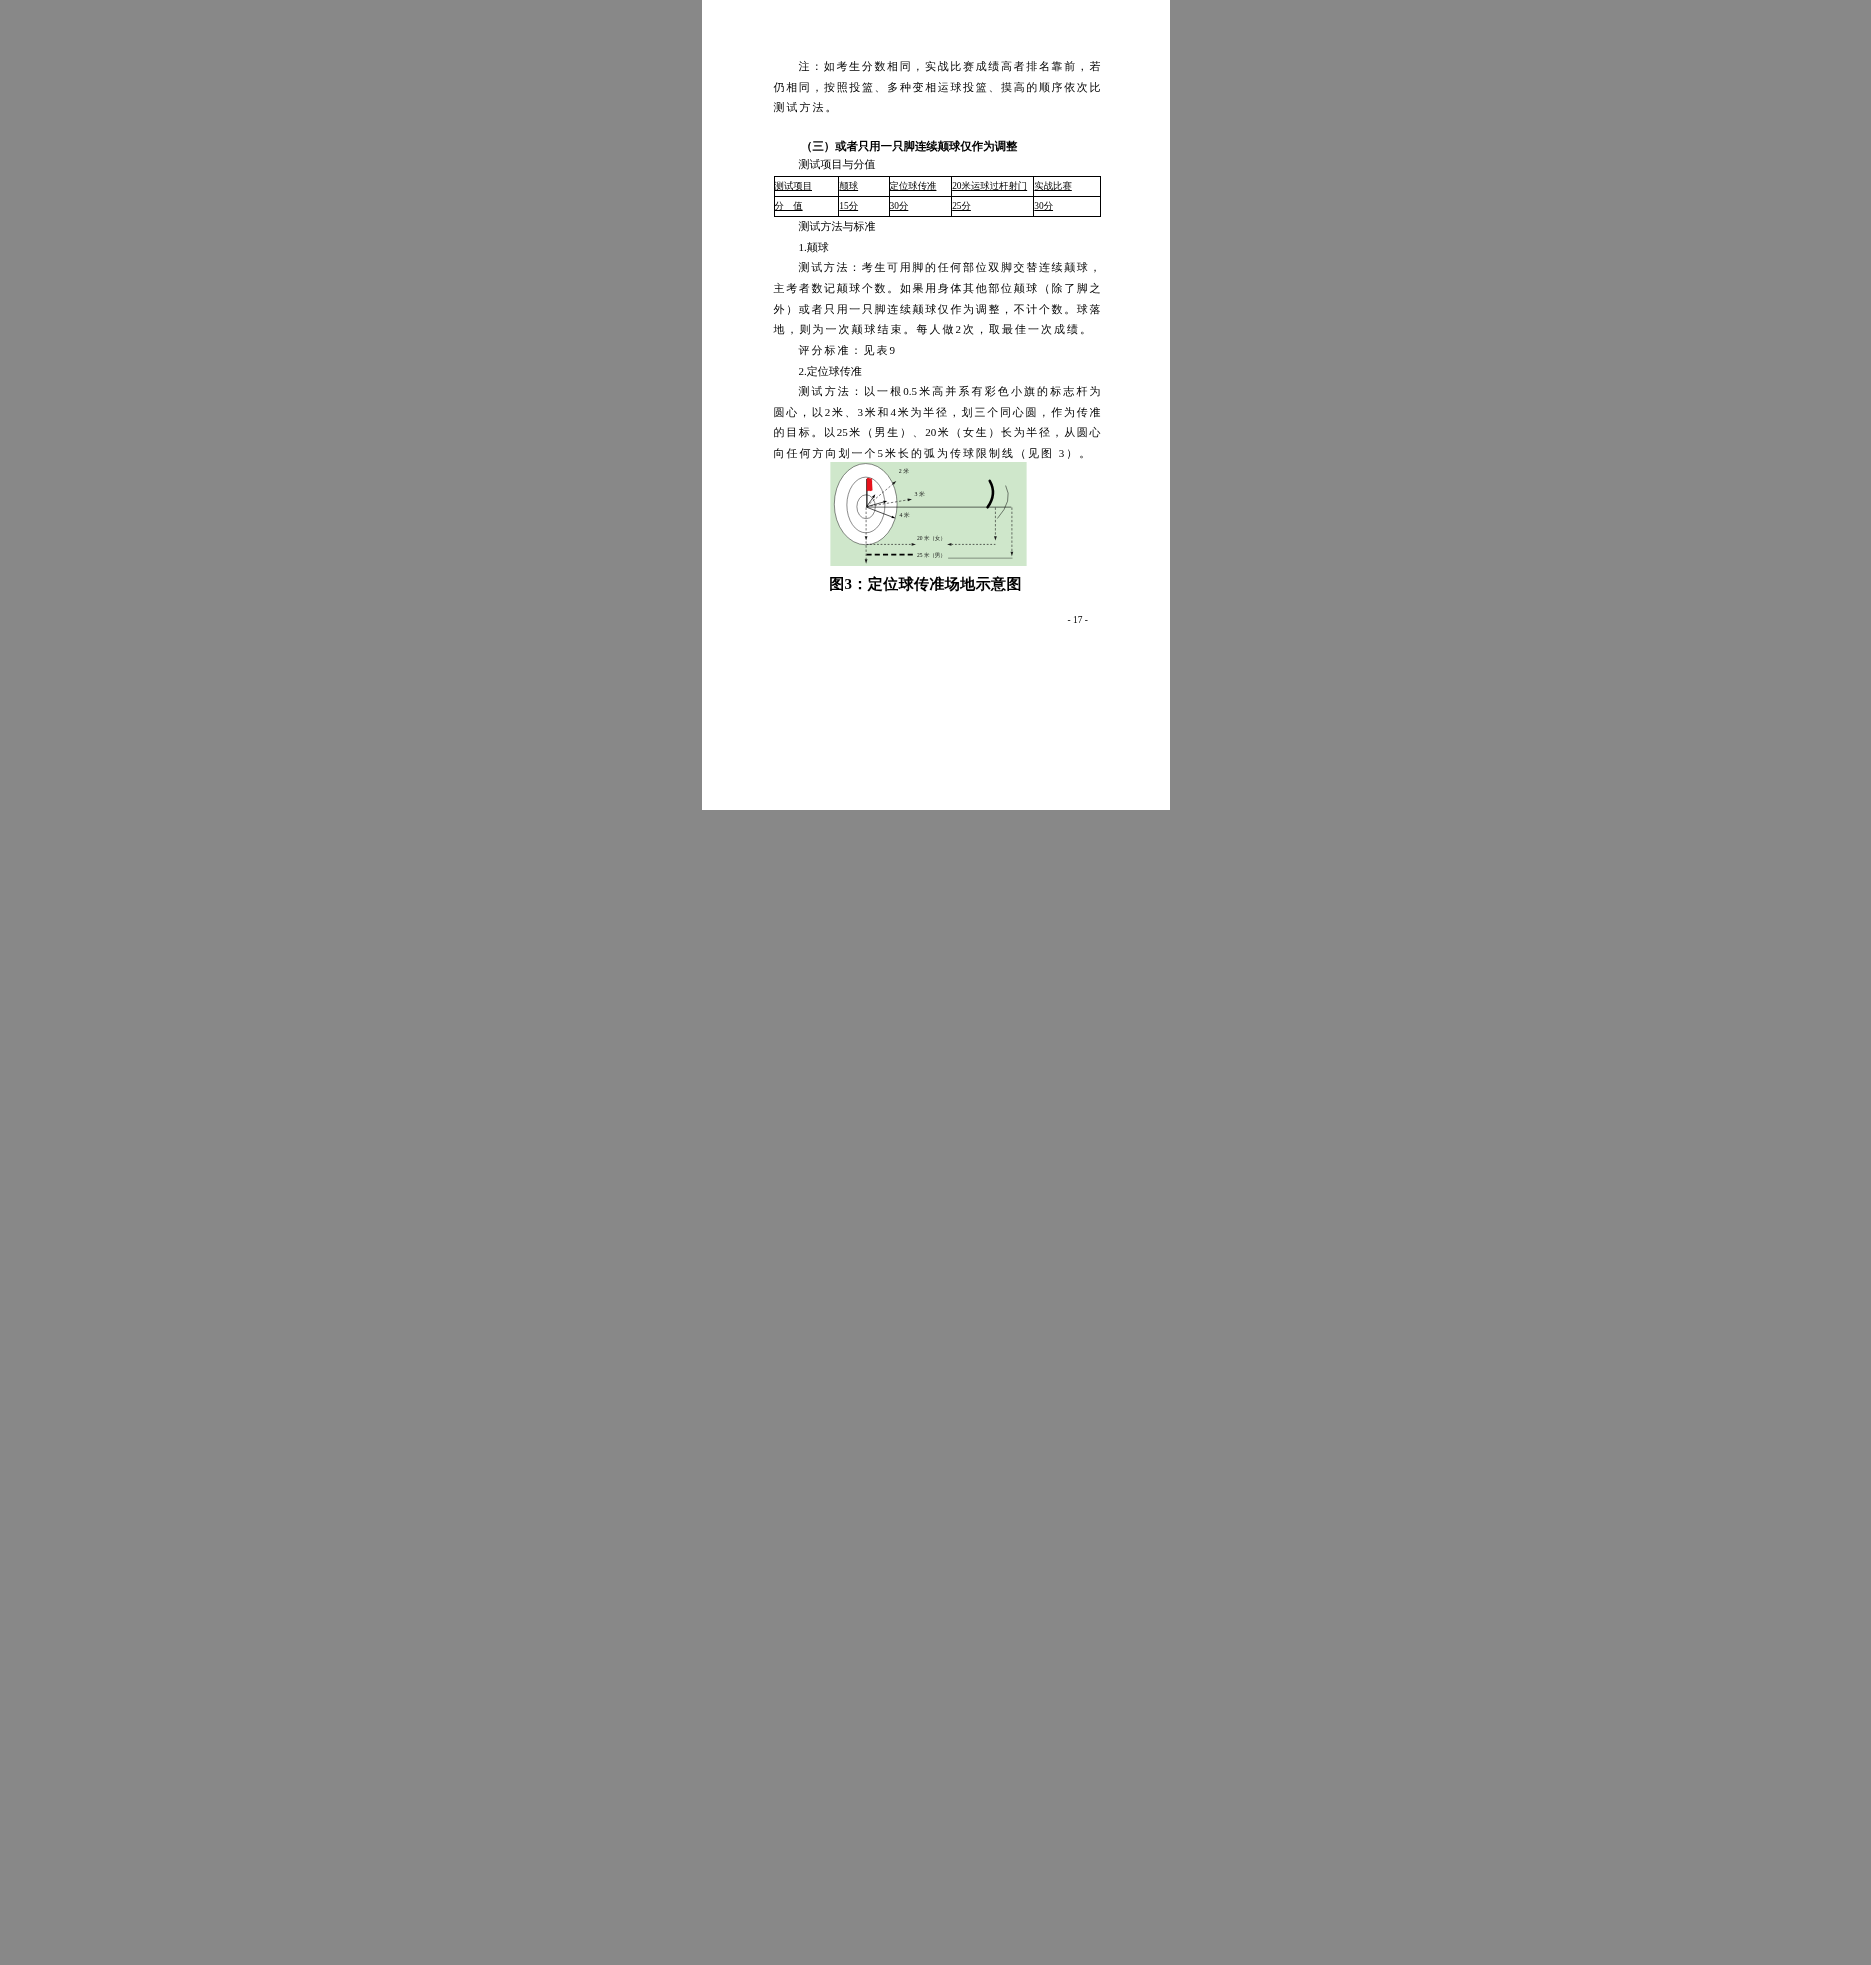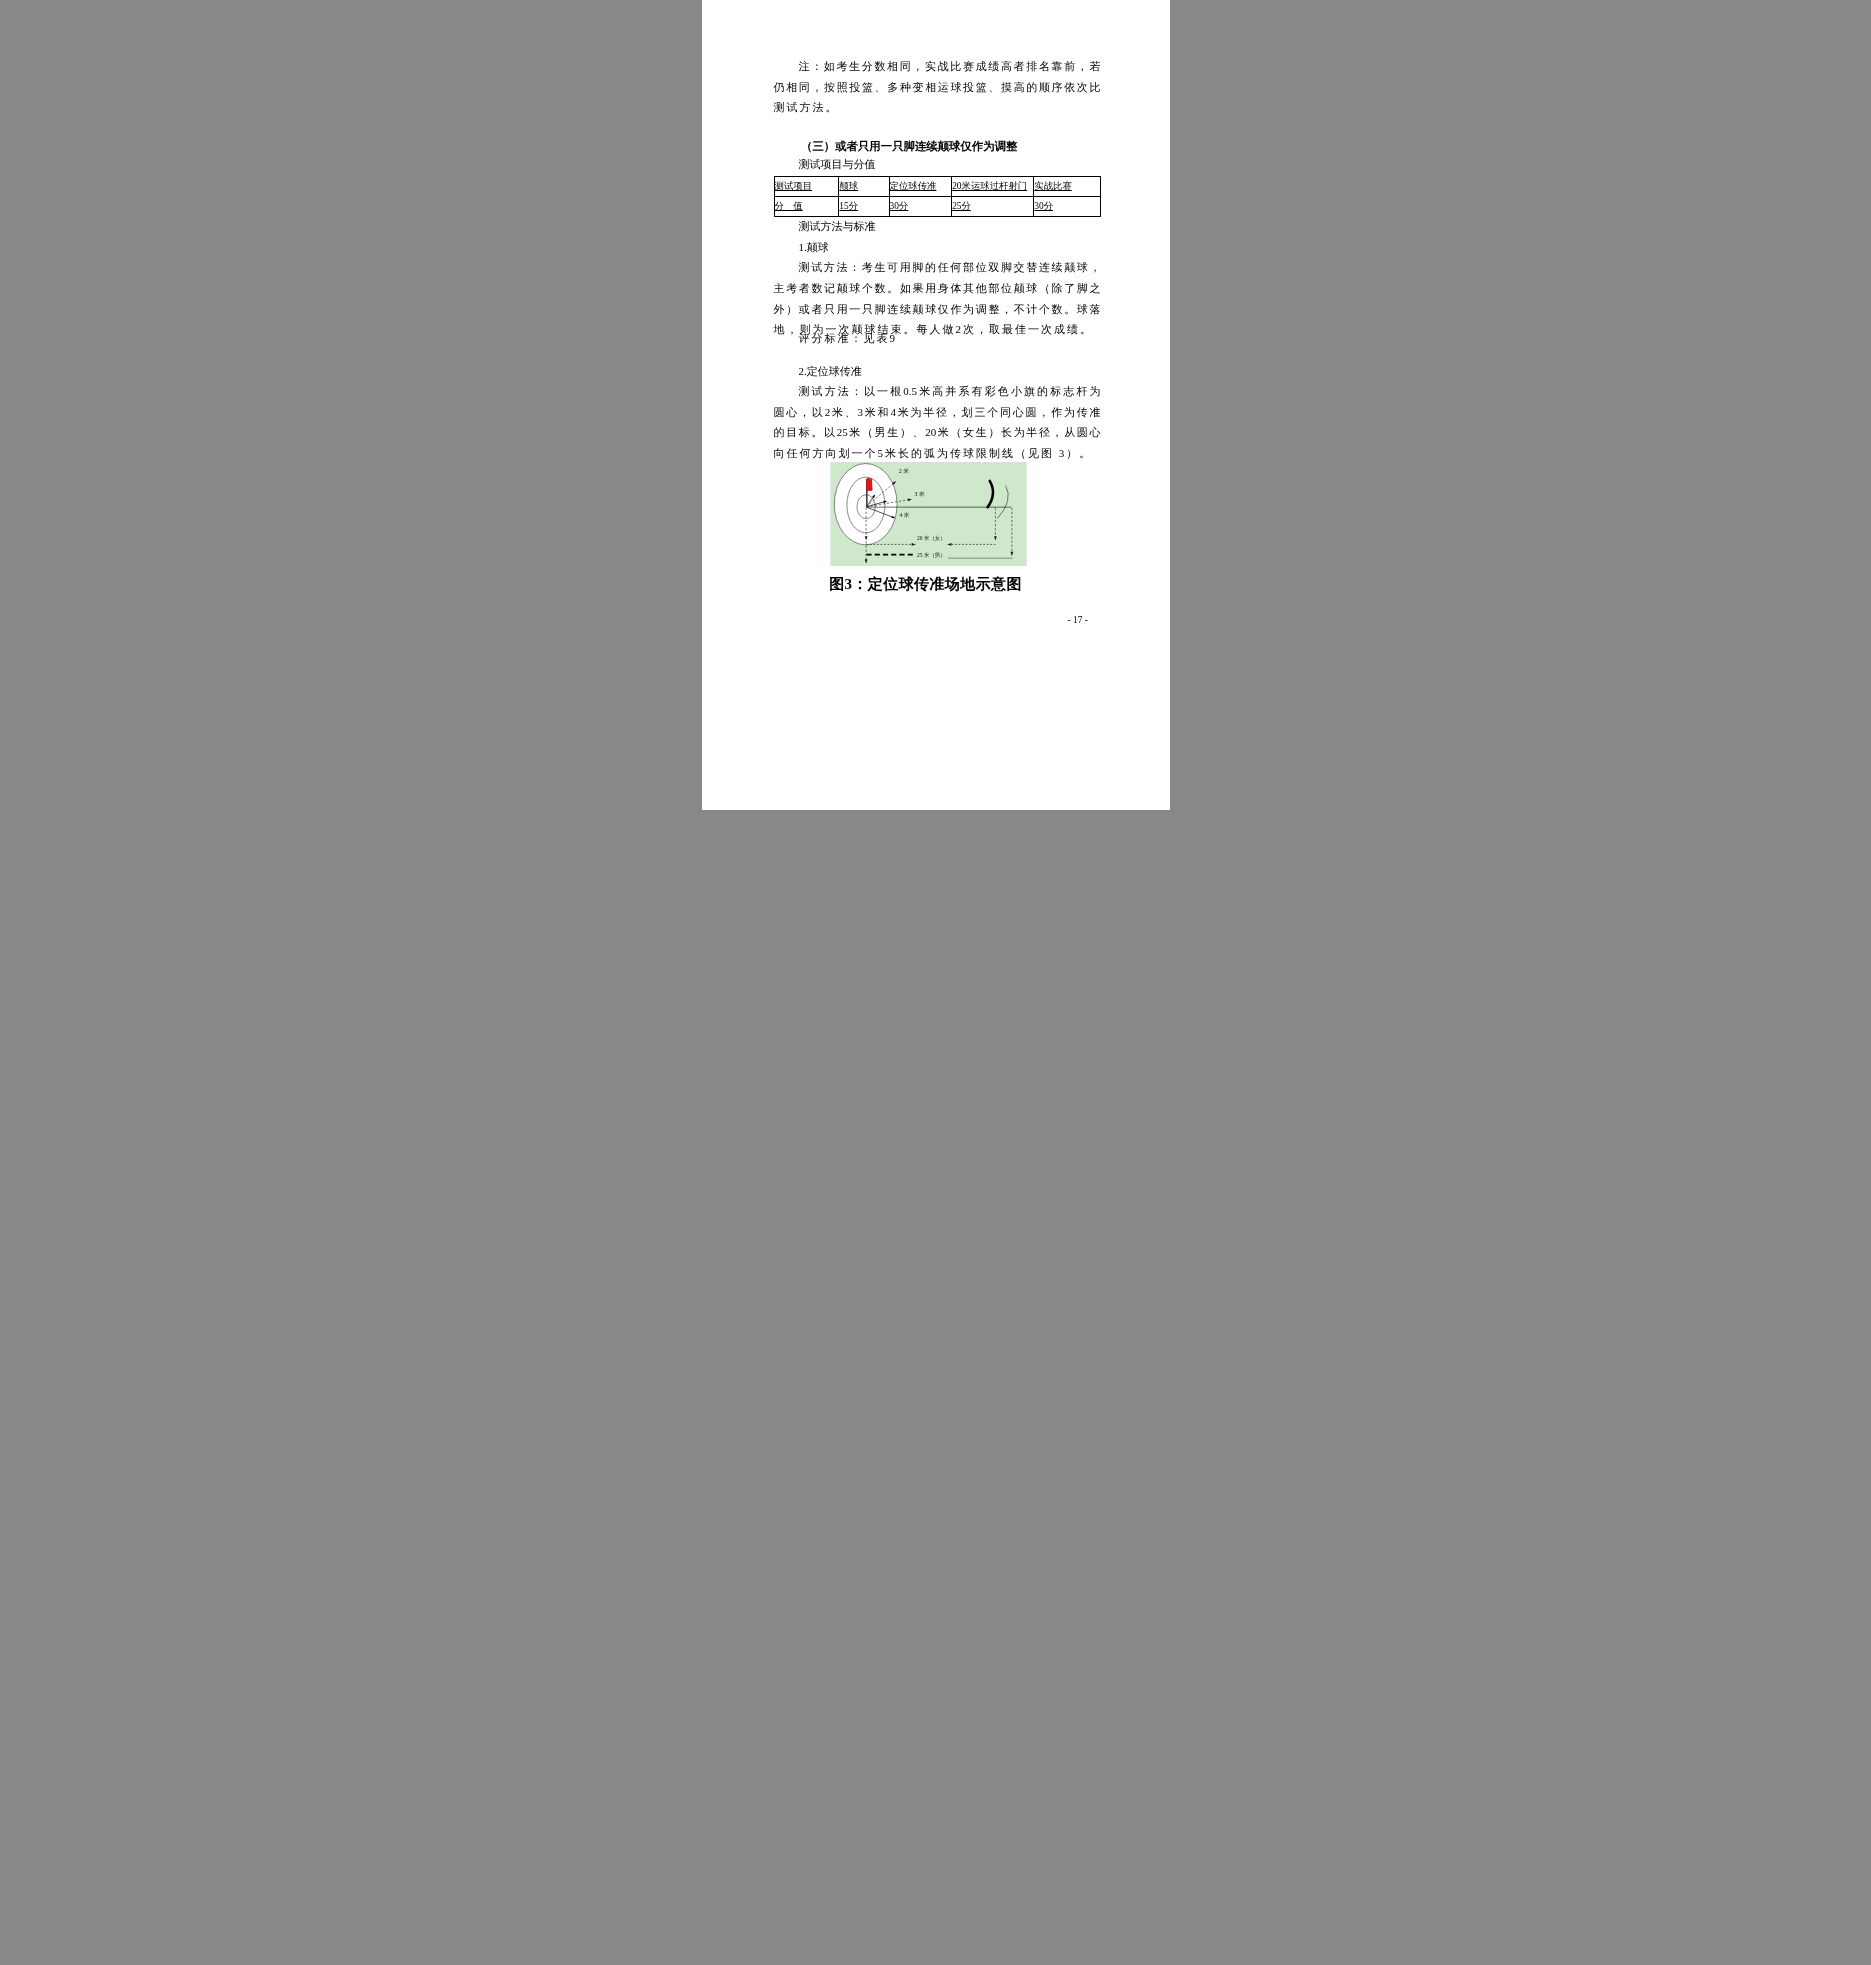--- a/index.html
+++ b/index.html
@@ -84,21 +84,21 @@
   </tbody>
     </table>
 
   <div class="tline" style="top:220px;text-indent:25px">测试方法与标准</div>
   <div class="tline" style="top:241px;text-indent:25px">1.颠球</div>
 
   <div class="tline jline ind" style="top:261px">测试方法：考生可用脚的任何部位双脚交替连续颠球，</div>
   <div class="tline jline" style="top:282px">主考者数记颠球个数。如果用身体其他部位颠球（除了脚之</div>
   <div class="tline jline" style="top:303px">外）或者只用一只脚连续颠球仅作为调整，不计个数。球落</div>
   <div class="tline ls" style="top:323px">地，则为一次颠球结束。每人做2次，取最佳一次成绩。</div>
-  <div class="tline ls" style="top:332px;text-indent:25px">评分标准：见表9</div>
+  <div class="tline ls" style="top:344px;text-indent:25px">评分标准：见表9</div>
 
   <div class="tline" style="top:365px;text-indent:25px">2.定位球传准</div>
   <div class="tline jline ind" style="top:385px">测试方法：以一根0.5米高并系有彩色小旗的标志杆为</div>
   <div class="tline jline" style="top:406px">圆心，以2米、3米和4米为半径，划三个同心圆，作为传准</div>
   <div class="tline jline" style="top:426px">的目标。以25米（男生）、20米（女生）长为半径，从圆心</div>
   <div class="tline ls" style="top:447px">向任何方向划一个5米长的弧为传球限制线（见图 3）。</div>
 
   <div class="figure">
     <svg width="197" height="104" viewBox="0 0 1000 530" xmlns="http://www.w3.org/2000/svg" style="font-family:'Liberation Serif','DejaVu Serif',serif;">
       <rect x="0" y="0" width="1000" height="530" fill="#cfe7cb"></rect>

